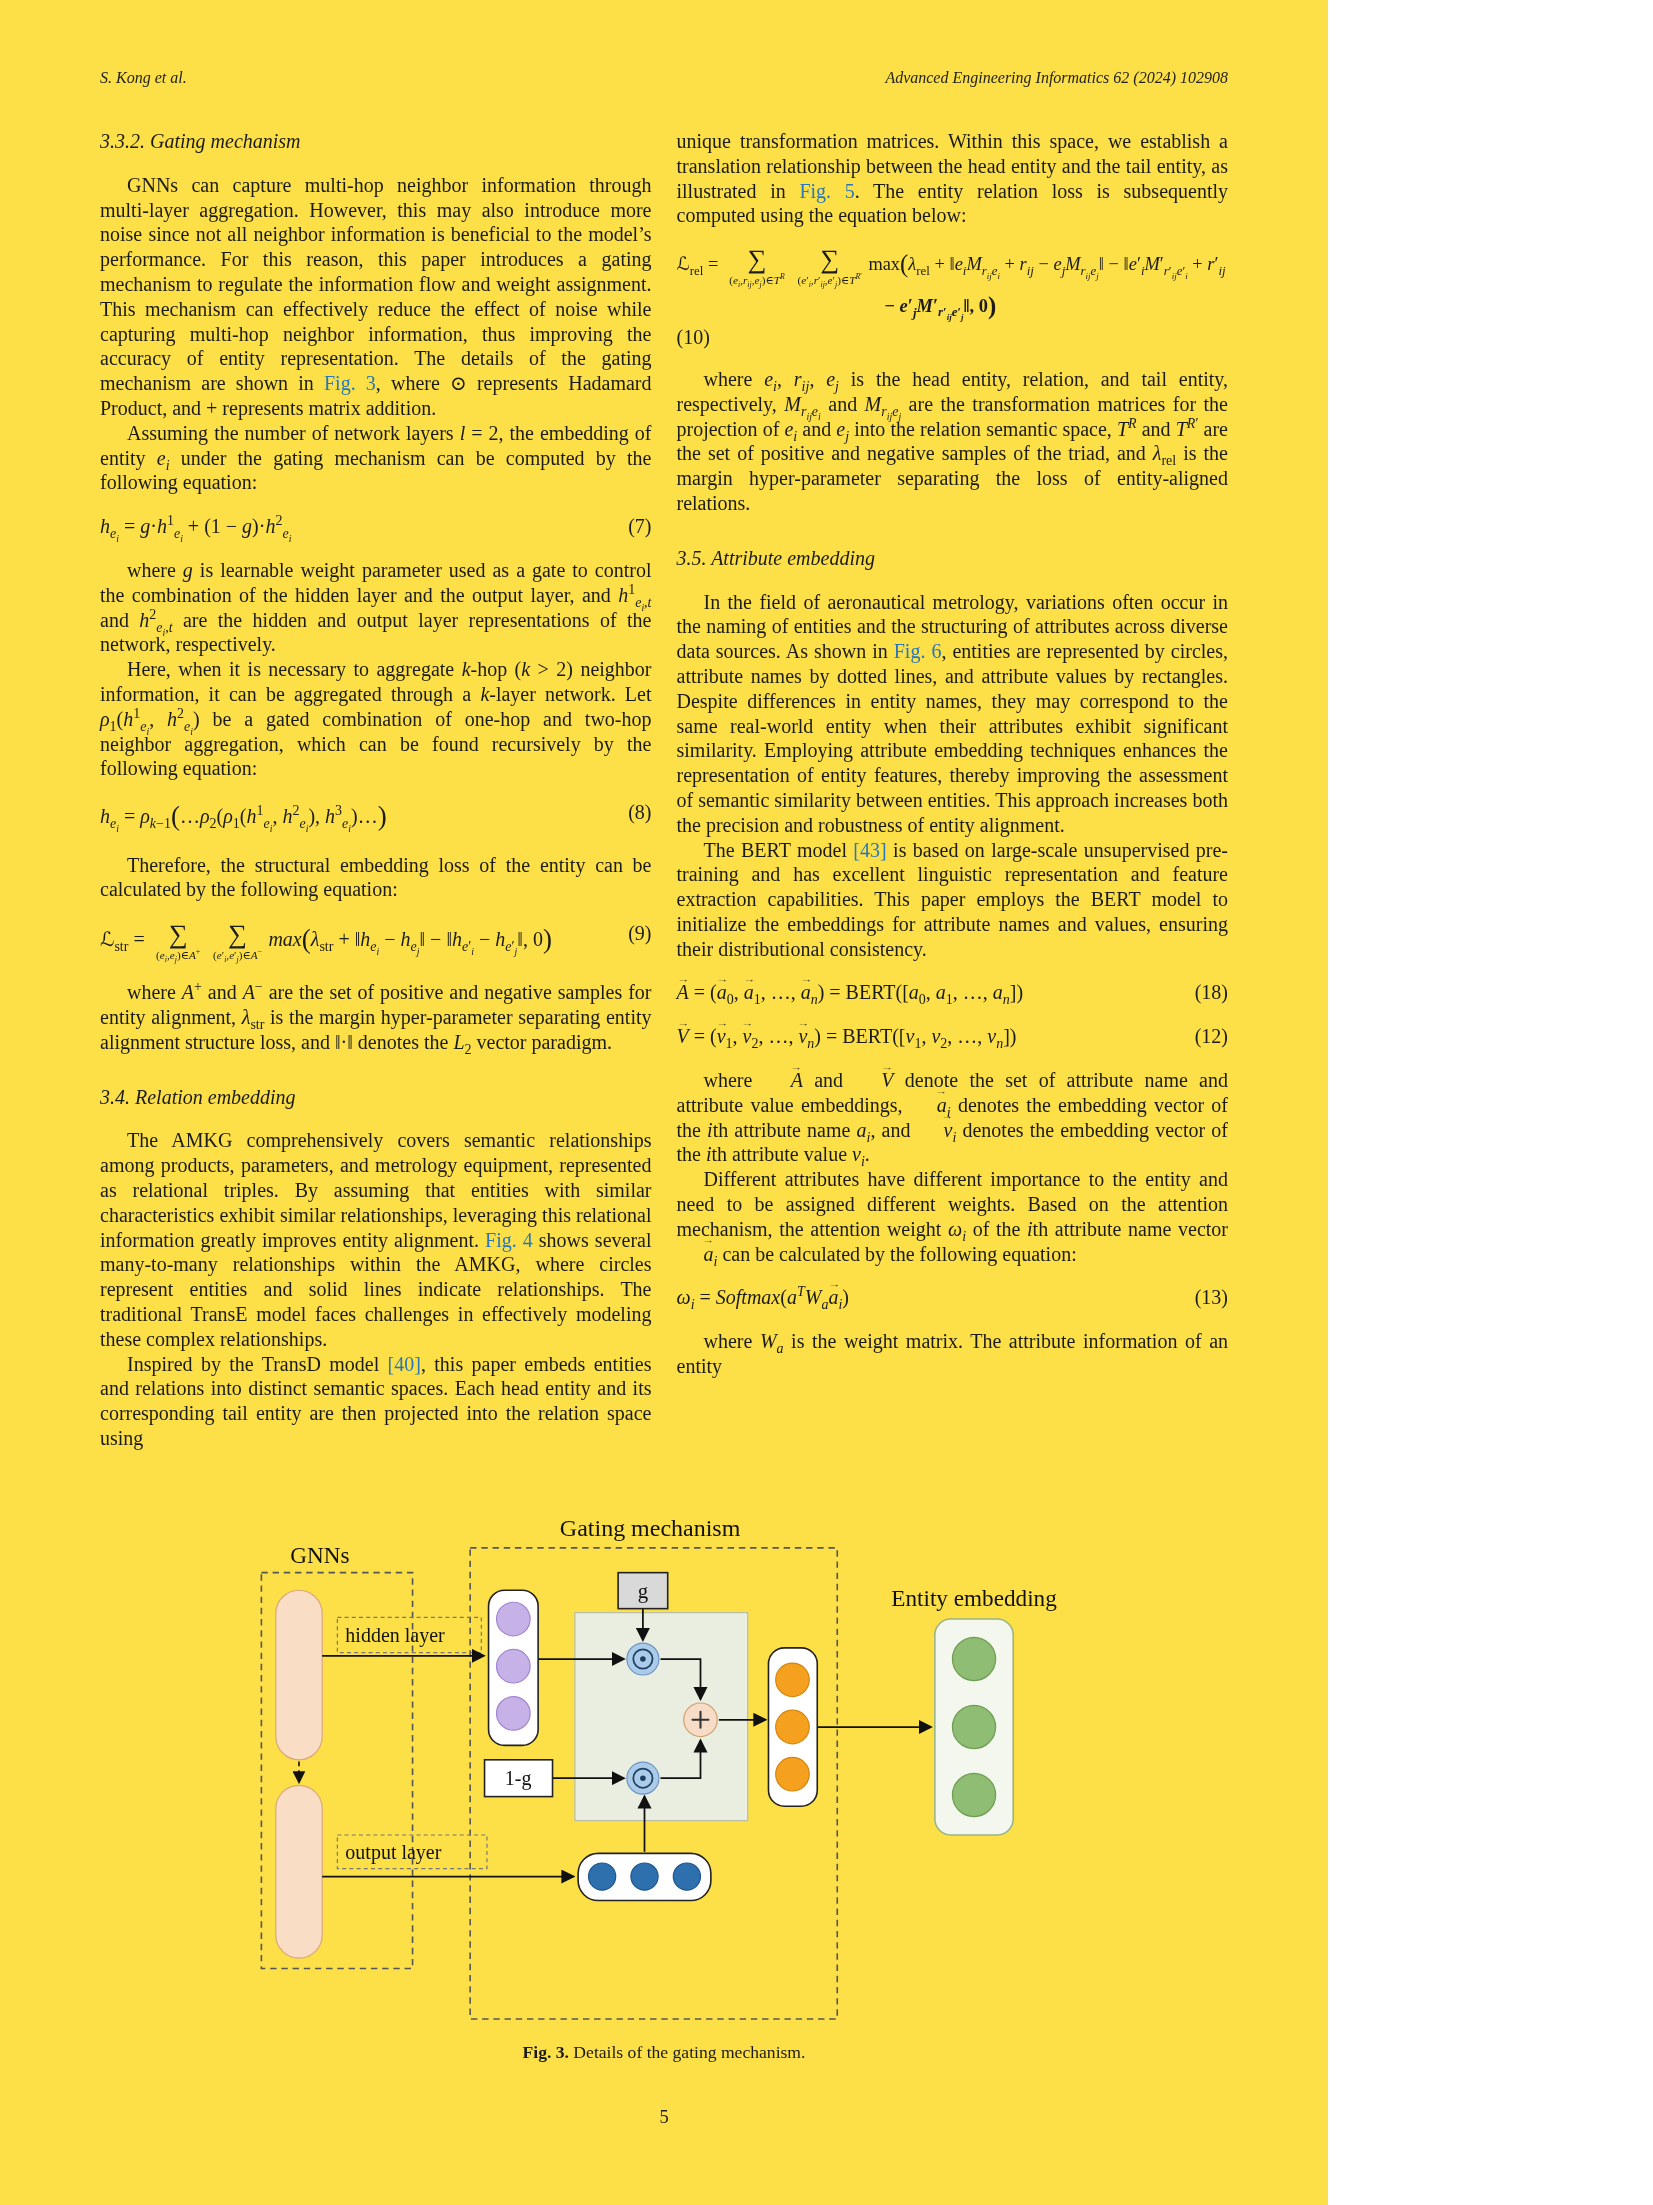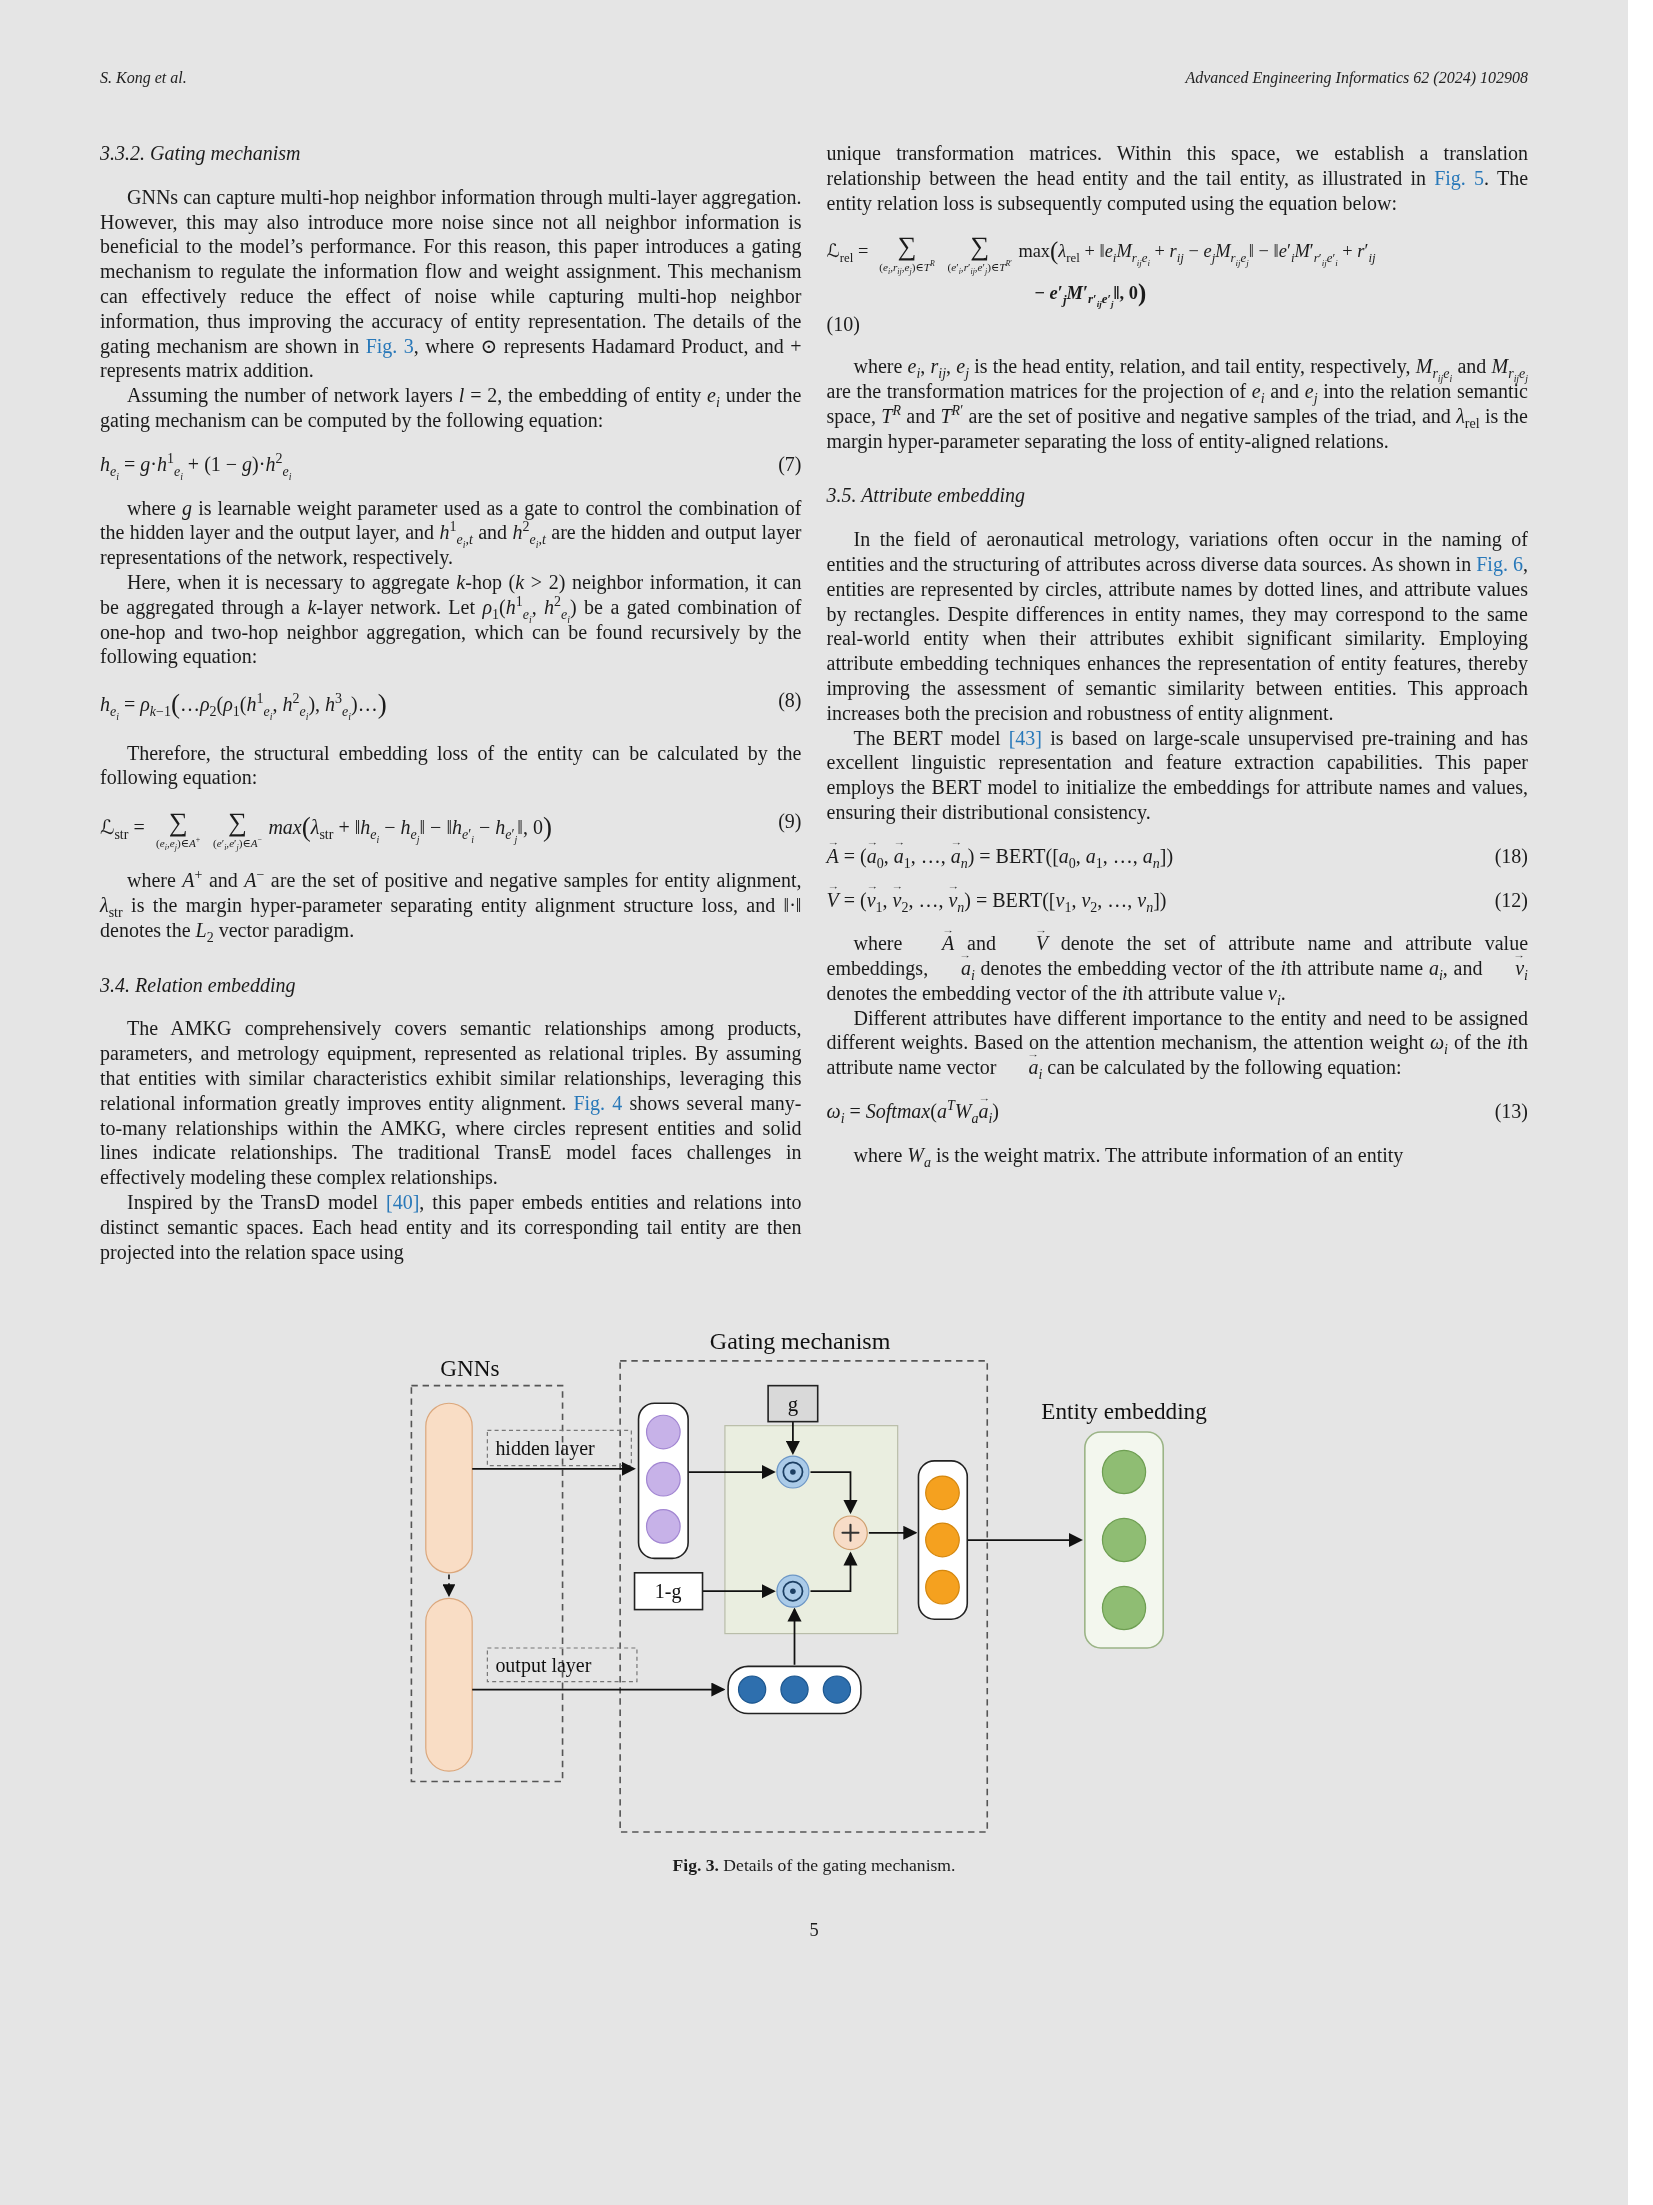--- a/index.html
+++ b/index.html
@@ -1,28 +1,28 @@
 <!DOCTYPE html>
 <html style="--link: #2878b9; --fig-gnnPillFill: #f9ddc5; --fig-gnnPillStroke: #dba77c; --fig-hiddenCircleFill: #c7b2e8; --fig-hiddenCircleStroke: #a286d2; --fig-panelFill: #eaeee0; --fig-panelStroke: #b9bda9; --fig-opFill: #abcbe8; --fig-opStroke: #6c96c6; --fig-plusFill: #f7dcc7; --fig-plusStroke: #cfa070; --fig-gBoxFill: #d9d9d9; --fig-outputCircleFill: #2e6fae; --fig-outputCircleStroke: #1d578f; --fig-orangeCircleFill: #f5a11f; --fig-orangeCircleStroke: #d4870e; --fig-entityBoxFill: #f3f7ee; --fig-entityBoxStroke: #9bb486; --fig-entityCircleFill: #8fbd73; --fig-entityCircleStroke: #6e9e52; --fig-line: #111111;font-size:12.8px"><head>
 <meta charset="utf-8">
 <style>
   * { margin:0; padding:0; box-sizing:border-box; }
   html,body { background:#ffffff; }
   body { width:1654px; }
   .page {
-    position:relative; width:1628px; height:2205px; background:#e5e5e5;
+    position:relative; width:1328px; height:2205px; background:#fde047;
     overflow:hidden; color:#1b1b1b;
     font-family:"Liberation Serif","DejaVu Serif","DejaVu Sans",serif;
     padding-top:69px;
   }
   .hdr {
     margin:0 100px; display:flex; justify-content:space-between;
     font-style:italic; font-size:16px; color:#222;
   }
-  .cols { margin:54px 100px 0; display:flex; gap:25px; }
+  .cols { margin:42px 100px 0; display:flex; gap:25px; }
   .col { flex:1 1 0; font-size:20px; line-height:1.24; text-align:justify; }
   .ind { text-indent:27px; }
   p { margin:0; }
   .sec { font-style:italic; font-weight:normal; font-size:20px; margin:30px 0 19px; }
   .sec.first { margin-top:0; }
   .link { color:var(--link); }
   sub,sup { font-size:70%; line-height:0; }
   .eq { display:flex; align-items:flex-start; margin:19px 0; font-size:20px; }
   .eq-num { margin-left:auto; padding-left:11.2px; }
   .eqblock { margin:17.6px 0; font-size:18.4px; }

